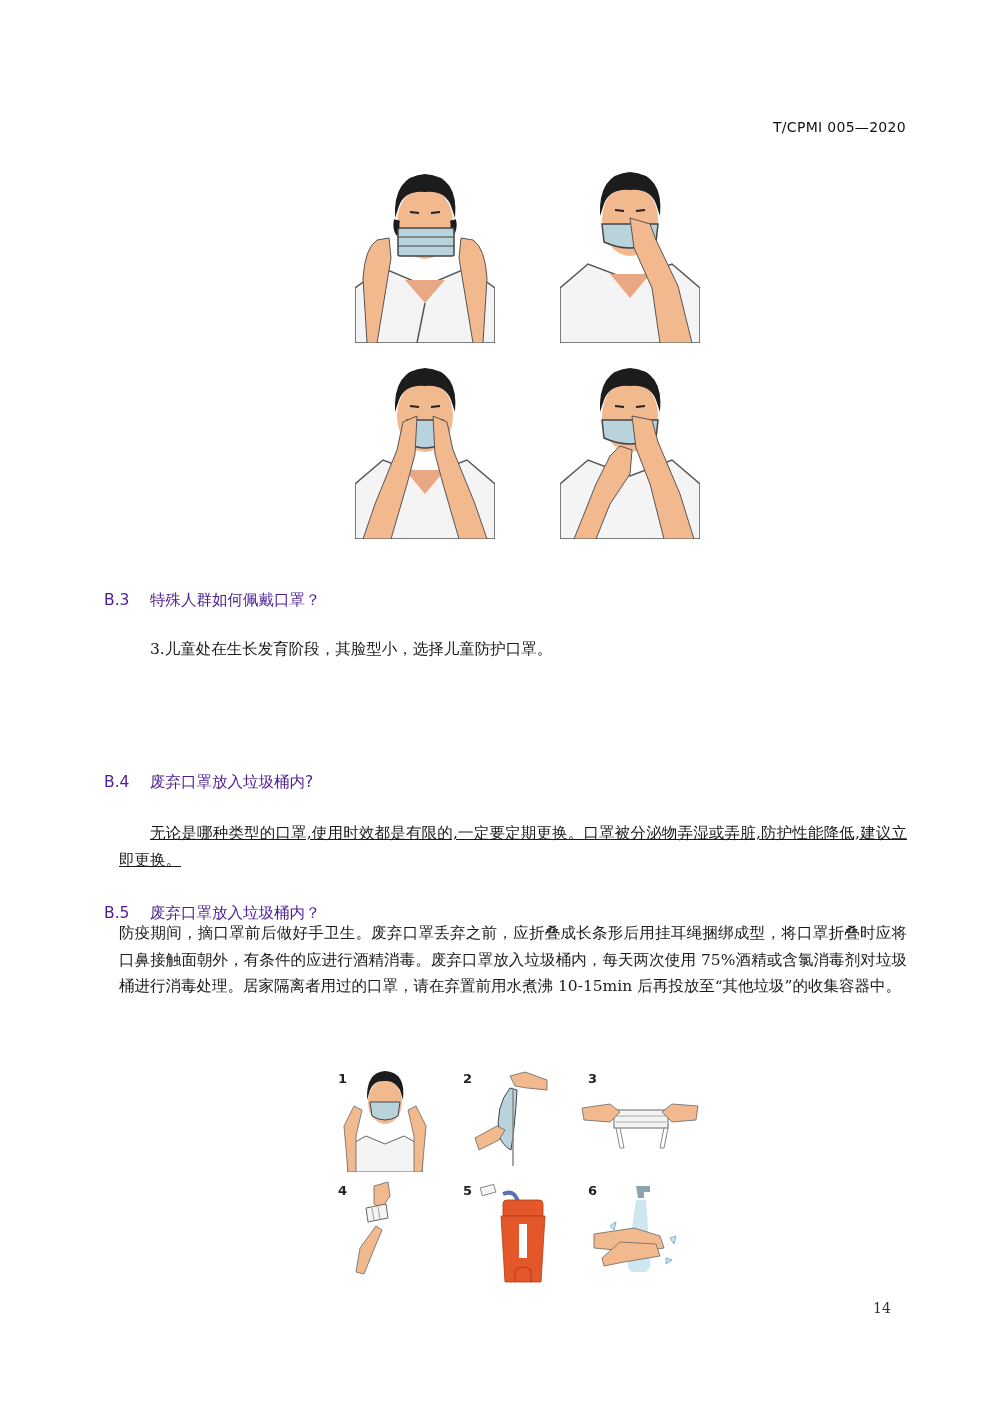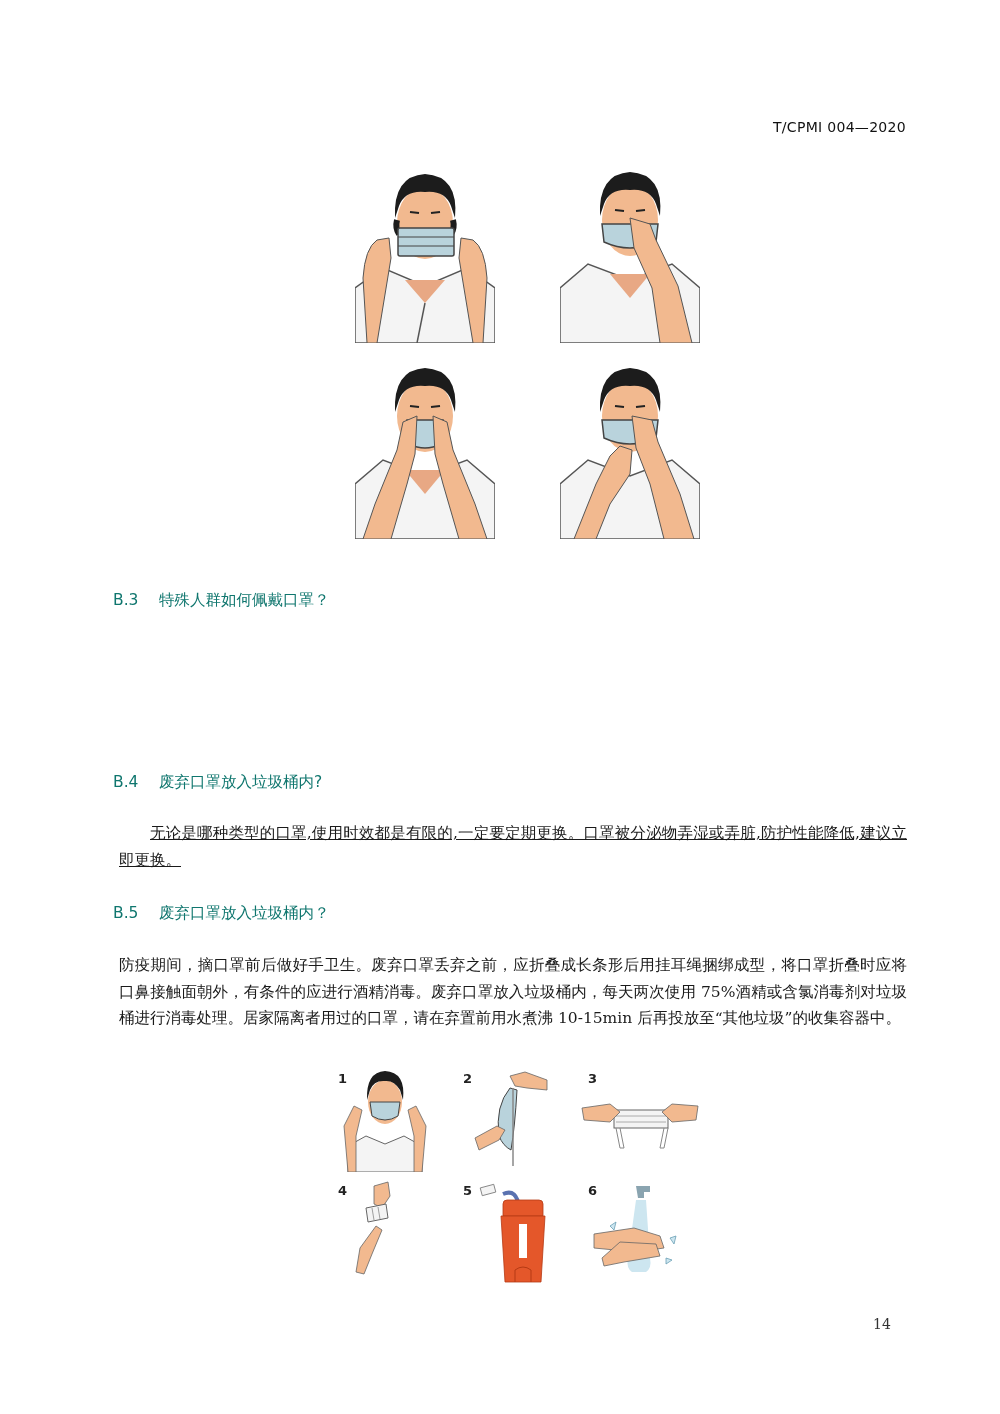--- a/index.html
+++ b/index.html
@@ -3,38 +3,38 @@
 <meta charset="utf-8">
 <style>
   html, body { margin: 0; padding: 0; background: #ffffff; }
   body { width: 1000px; height: 1414px; position: relative; overflow: hidden;
          font-family: "DejaVu Serif", "Liberation Serif", serif; color: #1a1a1a; }
   .doc-code { position: absolute; top: 119px; right: 94px; font-family: "DejaVu Sans", "Liberation Sans", sans-serif;
               font-size: 14px; letter-spacing: 0.3px; color: #111; }
   .fig-top { position: absolute; left: 355px; top: 168px; width: 365px; height: 378px; }
   .fig-cell { position: absolute; width: 140px; height: 175px; }
   .fig-cell svg { width: 100%; height: 100%; display: block; }
-  .heading { position: absolute; left: 113px; font-family: "DejaVu Sans", "Liberation Sans", sans-serif;
-             font-size: 15.5px; color: #0f766e; }
+  .heading { position: absolute; left: 104px; font-family: "DejaVu Sans", "Liberation Sans", sans-serif;
+             font-size: 15.5px; color: #4c1d95; }
   .heading .num { display: inline-block; width: 46px; }
   .para { position: absolute; left: 119px; width: 788px; font-size: 15.5px; line-height: 26.5px;
           color: #1a1a1a; text-align: justify; }
   .para p { margin: 0; }
   .indent { text-indent: 31px; }
   .fig-bottom { position: absolute; left: 330px; top: 1066px; width: 370px; height: 218px; }
   .step { position: absolute; width: 120px; height: 106px; }
   .step .lbl { position: absolute; left: 8px; top: 5px; font-family: "DejaVu Sans", "Liberation Sans", sans-serif;
                font-weight: bold; font-size: 13px; color: #222; }
   .step svg { position: absolute; left: 0; top: 0; width: 120px; height: 106px; }
-  .page-num { position: absolute; top: 1300px; left: 873px; font-size: 14px; color: #333; margin-top: 16px; }
+  .page-num { position: absolute; top: 1300px; left: 873px; font-size: 14px; color: #333; }
 </style>
 </head>
 <body>
 
-<div class="doc-code">T/CPMI 004—2020</div>
+<div class="doc-code">T/CPMI 005—2020</div>
 
 <div class="fig-top">
 
   <div class="fig-cell" style="left:0;top:0;">
     <svg viewBox="0 0 140 175">
       <path d="M0 120 L28 100 L70 118 L112 100 L140 120 L140 175 L0 175 Z" fill="#f4f4f4" stroke="#555" stroke-width="1.5"></path>
       <path d="M50 112 L70 135 L90 112 Z" fill="#e8a884"></path>
       <line x1="70" y1="135" x2="62" y2="175" stroke="#555" stroke-width="1.5"></line>
       <ellipse cx="70" cy="55" rx="28" ry="36" fill="#f2b98f"></ellipse>
       <path d="M40 50 Q38 8 70 6 Q104 8 100 50 L96 38 Q90 22 70 24 Q50 22 44 38 Z" fill="#1c1c1c"></path>
@@ -88,33 +88,34 @@
       <path d="M72 52 L92 56 L98 78 L120 130 L134 175 L104 175 L90 120 L76 84 Z" fill="#f2b98f" stroke="#555" stroke-width="1"></path>
       <path d="M60 82 L72 86 L70 110 L50 140 L36 175 L14 175 L36 120 L50 92 Z" fill="#f2b98f" stroke="#555" stroke-width="1"></path>
     </svg>
   </div>
 </div>
 
 <div class="heading" style="top:590px;">
   <span class="num">B.3</span><span>特殊人群如何佩戴口罩？</span>
 </div>
 <div class="para" style="top:636px;">
+  <p class="indent">3.儿童处在生长发育阶段，其脸型小，选择儿童防护口罩。</p>
 </div>
 
 <div class="heading" style="top:772px;">
   <span class="num">B.4</span><span>废弃口罩放入垃圾桶内?</span>
 </div>
 <div class="para" style="top:820px;text-decoration:underline;">
   <p class="indent">无论是哪种类型的口罩,使用时效都是有限的,一定要定期更换。口罩被分泌物弄湿或弄脏,防护性能降低,建议立即更换。</p>
 </div>
 
 <div class="heading" style="top:903px;">
   <span class="num">B.5</span><span>废弃口罩放入垃圾桶内？</span>
 </div>
-<div class="para" style="top:952px;">
+<div class="para" style="top:920px;">
   <p>防疫期间，摘口罩前后做好手卫生。废弃口罩丢弃之前，应折叠成长条形后用挂耳绳捆绑成型，将口罩折叠时应将口鼻接触面朝外，有条件的应进行酒精消毒。废弃口罩放入垃圾桶内，每天两次使用 75%酒精或含氯消毒剂对垃圾桶进行消毒处理。居家隔离者用过的口罩，请在弃置前用水煮沸 10-15min 后再投放至“其他垃圾”的收集容器中。</p>
 </div>
 
 <div class="fig-bottom">
   <div class="step" style="left:0;top:0;">
     <svg viewBox="0 0 120 106">
       <path d="M18 80 L36 70 L55 78 L74 70 L92 80 L92 106 L18 106 Z" fill="#f4f4f4" stroke="#666" stroke-width="1"></path>
       <ellipse cx="55" cy="36" rx="17" ry="22" fill="#f2b98f"></ellipse>
       <path d="M37 34 Q36 6 55 5 Q76 6 73 34 L70 24 Q64 14 55 15 Q44 14 40 24 Z" fill="#1c1c1c"></path>
       <path d="M40 36 L70 36 L68 50 Q55 58 42 50 Z" fill="#b9d3dc" stroke="#444" stroke-width="1"></path>

